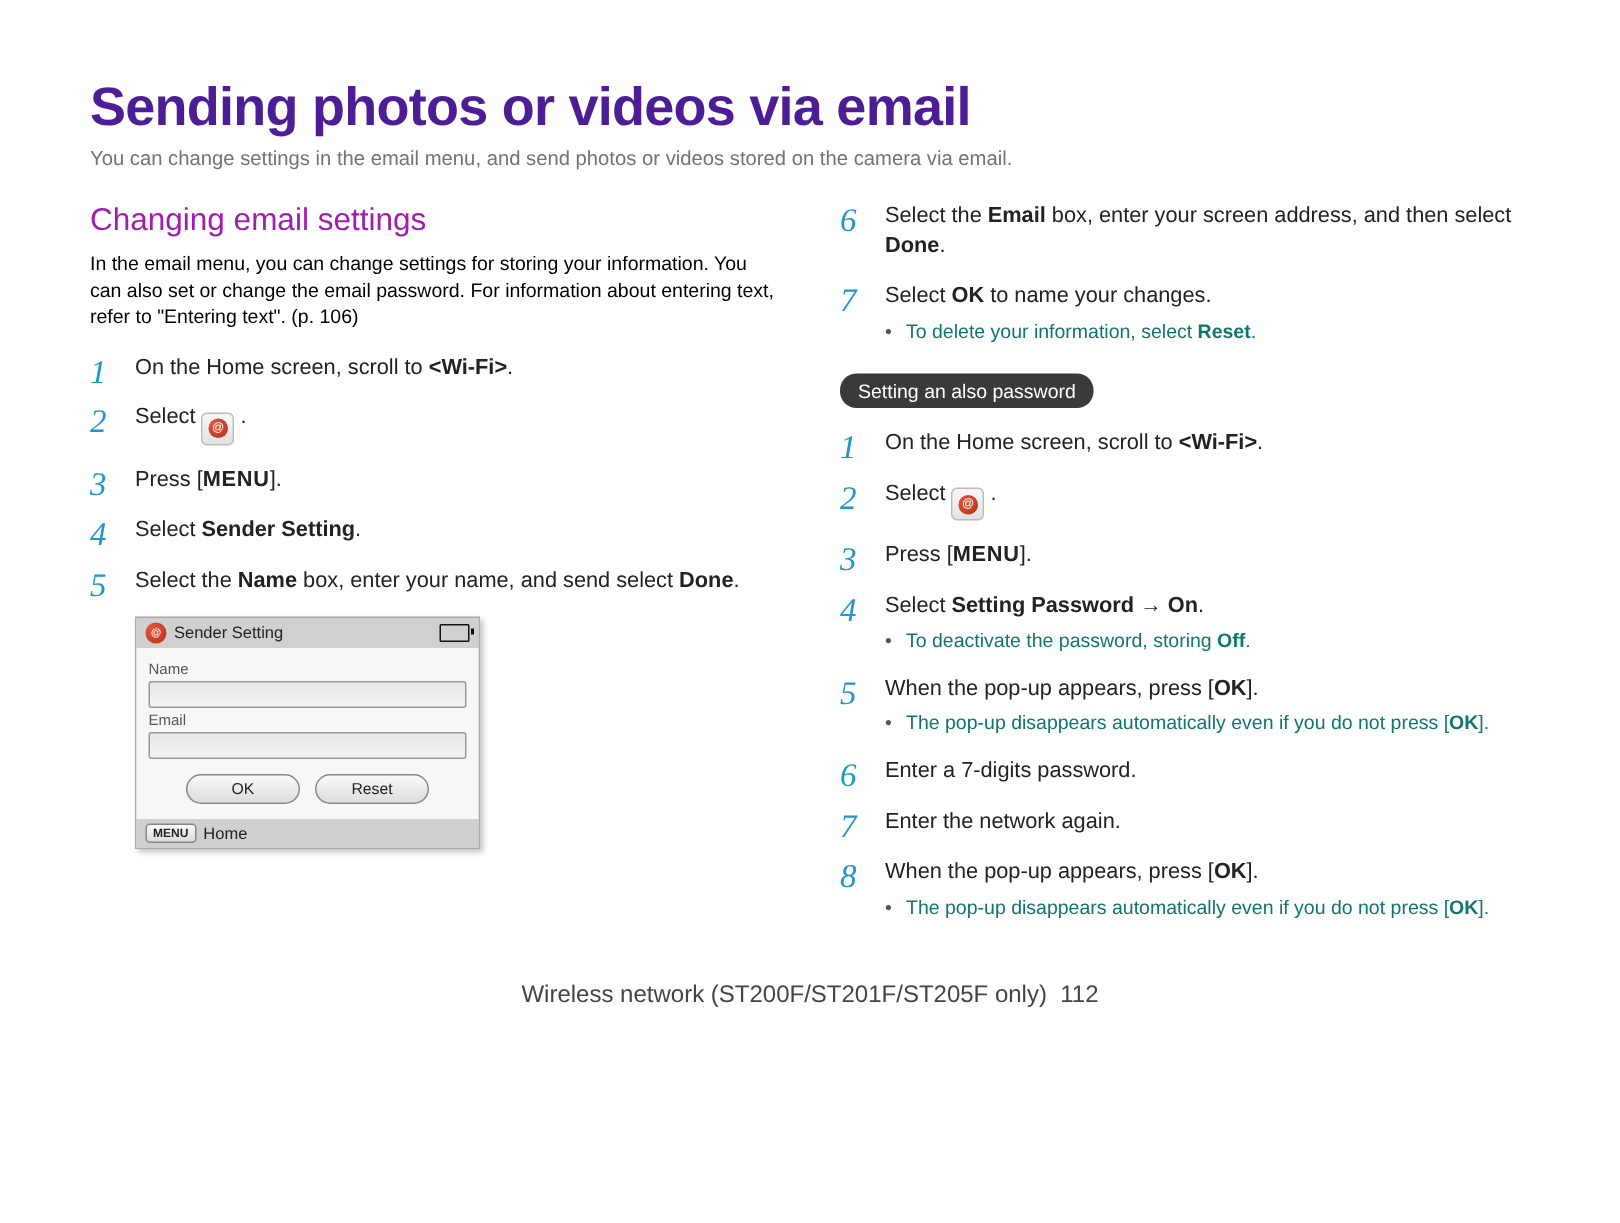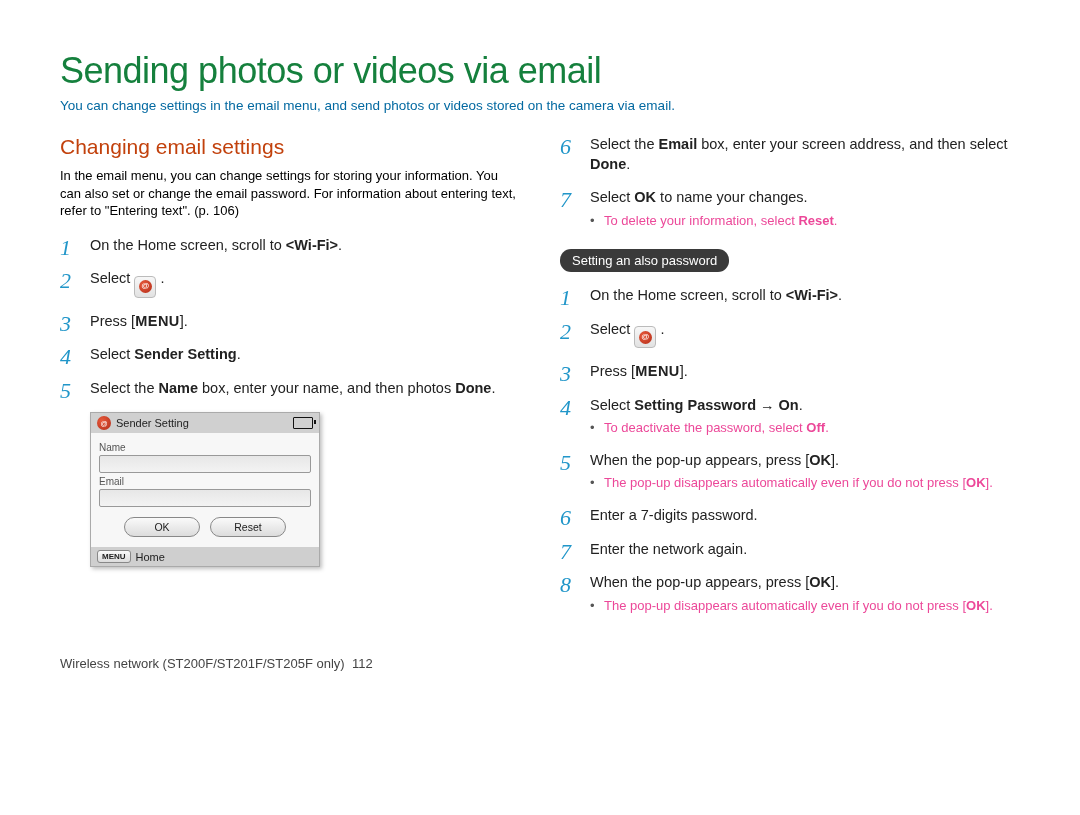--- a/index.html
+++ b/index.html
@@ -9,41 +9,41 @@
     background: #fff;
     color: #222;
     width: 1080px;
   }
   .page {
     padding: 50px 60px 30px 60px;
     box-sizing: border-box;
   }
   .page-title {
     font-size: 36px;
-    font-weight: 400;
-    color: #15803d;
+    font-weight: 700;
+    color: #4c1d95;
     margin: 0 0 6px 0;
     letter-spacing: -0.5px;
   }
   .page-intro {
     font-size: 13.5px;
-    color: #0369a1;
+    color: #737373;
     margin: 0 0 22px 0;
   }
   .columns {
     display: flex;
     gap: 40px;
   }
   .col {
     flex: 1;
     min-width: 0;
   }
   .section-title {
     font-size: 21px;
-    color: #c2410c;
+    color: #a21caf;
     margin: 0 0 8px 0;
     font-weight: 400;
   }
   .section-intro {
     font-size: 13px;
     color: #000000;
     margin: 0 0 16px 0;
     line-height: 1.35;
   }
   .pill {
@@ -81,21 +81,21 @@
   }
   .sublist {
     list-style: none;
     padding: 0;
     margin: 4px 0 0 0;
   }
   .sublist li {
     position: relative;
     padding-left: 14px;
     font-size: 13px;
-    color: #ec4899;
+    color: #0f766e;
     line-height: 1.35;
     margin-top: 3px;
   }
   .sublist li::before {
     content: "•";
     position: absolute;
     left: 0;
     top: 0;
     color: #555;
   }
@@ -178,21 +178,22 @@
   .ds-footer {
     background:#cfcfcf; padding:3px 6px; display:flex; align-items:center; gap:5px;
   }
   .ds-footer .mbtn {
     background: linear-gradient(#fafafa,#dcdcdc);
     border:1px solid #888; border-radius:3px; padding:1px 4px;
     font-size:8px; font-weight:700;
   }
 
   .page-footer {
-    font-size: 13px;
+    text-align: center;
+    font-size: 16px;
     color: #444;
     margin-top: 28px;
   }
 </style>
 </head>
 <body>
 
 <div class="page">
 
   <h1 class="page-title">Sending photos or videos via email</h1>
@@ -216,21 +217,21 @@
             </span>
           <span>.</span>
         </li>
         <li><span class="num">3</span>
           <span>Press [</span><span class="menu-label">MENU</span><span>].</span>
         </li>
         <li><span class="num">4</span>
           <span>Select </span><b>Sender Setting</b><span>.</span>
         </li>
         <li><span class="num">5</span>
-          <span>Select the </span><b>Name</b><span> box, enter your name, and then photos </span><b>Done</b><span>.</span>
+          <span>Select the </span><b>Name</b><span> box, enter your name, and send select </span><b>Done</b><span>.</span>
         </li>
       </ol>
 
       
       <div class="device-screen">
         <div class="ds-header">
           <span class="ds-icon">@</span>
           <span class="ds-title">Sender Setting</span>
           <span class="ds-batt"><span class="fill"></span></span>
         </div>
@@ -277,21 +278,21 @@
               <span class="dot">@</span>
             </span>
           <span>.</span>
         </li>
         <li><span class="num">3</span>
           <span>Press [</span><span class="menu-label">MENU</span><span>].</span>
         </li>
         <li><span class="num">4</span>
           <span>Select </span><b>Setting Password</b><span> → </span><b>On</b><span>.</span>
           <ul class="sublist">
-            <li><span>To deactivate the password, select </span><b>Off</b><span>.</span></li>
+            <li><span>To deactivate the password, storing </span><b>Off</b><span>.</span></li>
           </ul>
         </li>
         <li><span class="num">5</span>
           <span>When the pop-up appears, press [</span><span class="ok-label">OK</span><span>].</span>
           <ul class="sublist">
             <li><span>The pop-up disappears automatically even if you do not press [</span><span class="ok-label">OK</span><span>].</span></li>
           </ul>
         </li>
         <li><span class="num">6</span>
           <span>Enter a 7-digits password.</span>

